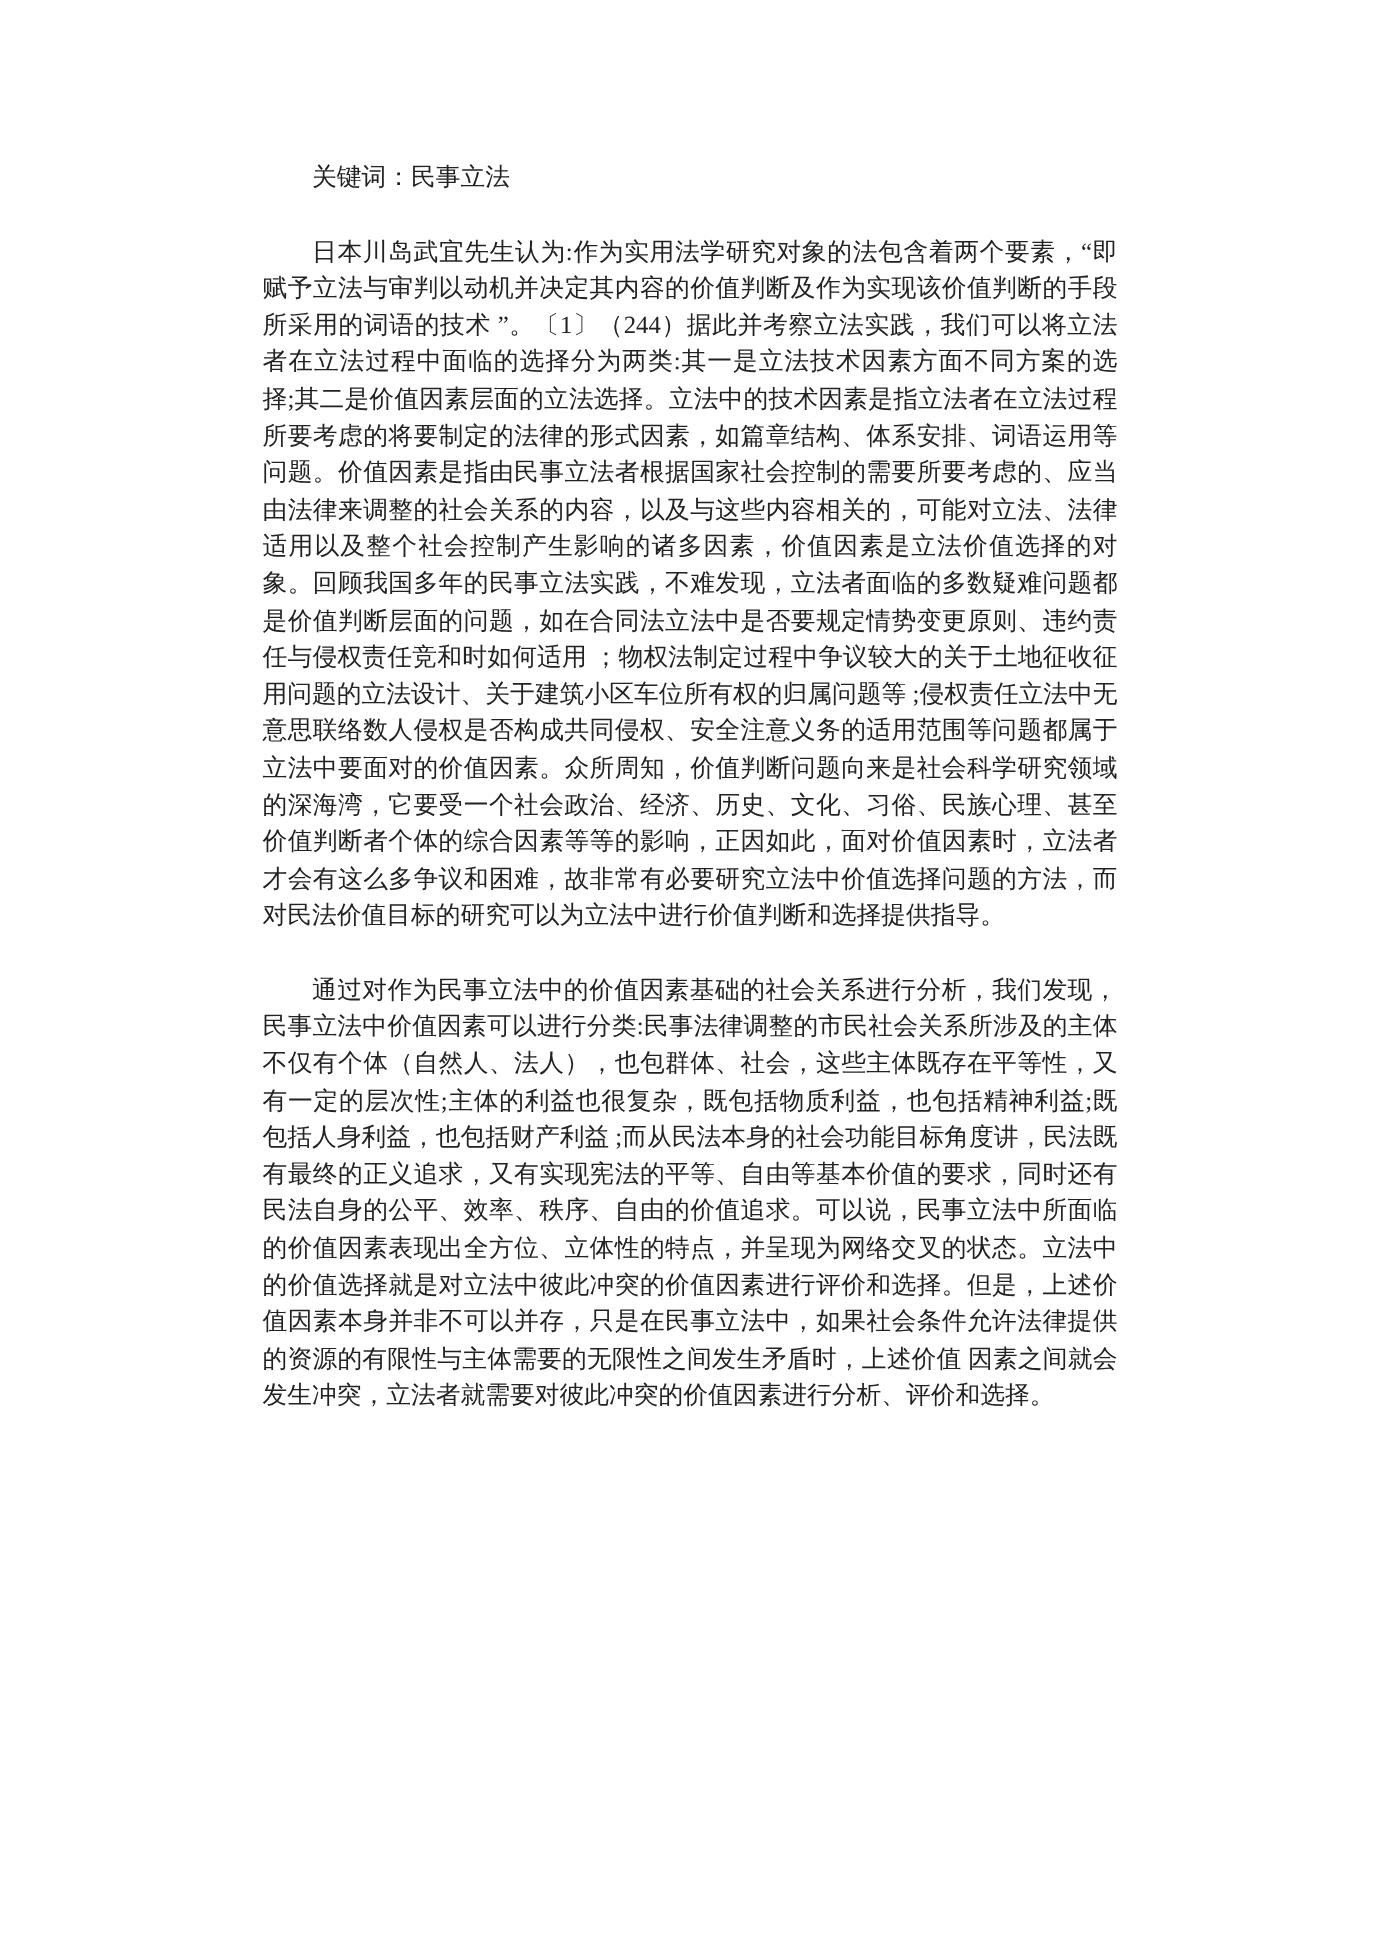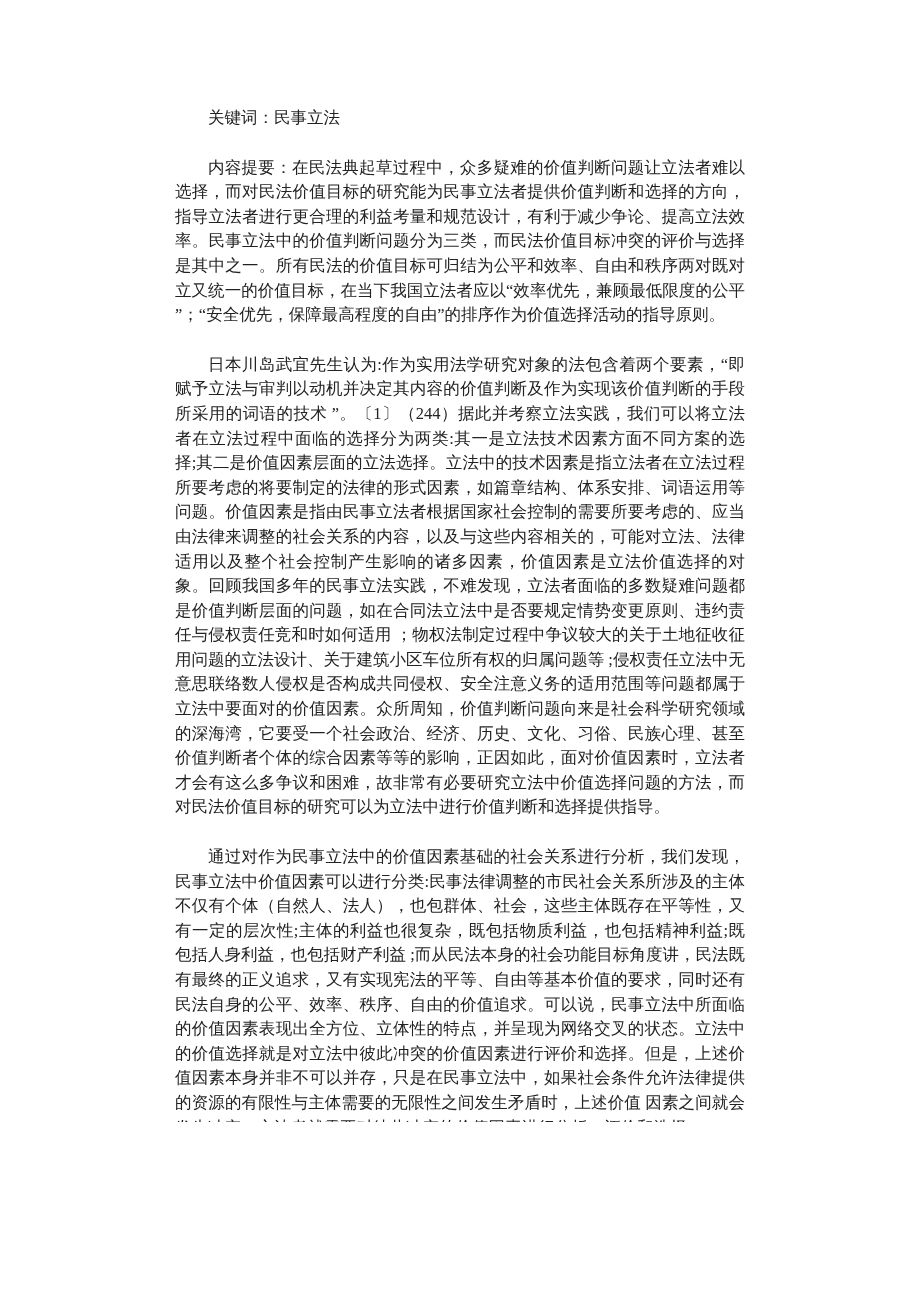--- a/index.html
+++ b/index.html
@@ -36,20 +36,19 @@
     text-align: left;
   }
 </style>
 </head>
 <body>
 
 <div class="page">
   <div class="doc-text">
     <p>关键词：民事立法</p>
 
-    <p>内容提要：在民法典起草过程中，众多疑难的价值判断问题让立法者难以选择，而对民法价值目标的研究能为民事立法者提供价值判断和选择的方向，指导立法者进行更合理的利益考量和规范设计，有利于减少争论、提高立法效率。民事立法中的价值判断问题分为三类，而民法价值目标冲突的评价与选择是其中之一。所有民法的价值目标可归结为公平和效率、自由和秩序两对既对立又统一的价值目标，在当下我国立法者应以“效率优先，兼顾最低限度的公平 ”；“安全优先，保障最高程度的自由”的排序作为价值选择活动的指导原则。</p>
 
 
     <p>日本川岛武宜先生认为:作为实用法学研究对象的法包含着两个要素，“即赋予立法与审判以动机并决定其内容的价值判断及作为实现该价值判断的手段所采用的词语的技术 ”。〔1〕（244）据此并考察立法实践，我们可以将立法者在立法过程中面临的选择分为两类:其一是立法技术因素方面不同方案的选择;其二是价值因素层面的立法选择。立法中的技术因素是指立法者在立法过程所要考虑的将要制定的法律的形式因素，如篇章结构、体系安排、词语运用等问题。价值因素是指由民事立法者根据国家社会控制的需要所要考虑的、应当由法律来调整的社会关系的内容，以及与这些内容相关的，可能对立法、法律适用以及整个社会控制产生影响的诸多因素，价值因素是立法价值选择的对象。回顾我国多年的民事立法实践，不难发现，立法者面临的多数疑难问题都是价值判断层面的问题，如在合同法立法中是否要规定情势变更原则、违约责任与侵权责任竞和时如何适用 ；物权法制定过程中争议较大的关于土地征收征用问题的立法设计、关于建筑小区车位所有权的归属问题等 ;侵权责任立法中无意思联络数人侵权是否构成共同侵权、安全注意义务的适用范围等问题都属于立法中要面对的价值因素。众所周知，价值判断问题向来是社会科学研究领域的深海湾，它要受一个社会政治、经济、历史、文化、习俗、民族心理、甚至价值判断者个体的综合因素等等的影响，正因如此，面对价值因素时，立法者才会有这么多争议和困难，故非常有必要研究立法中价值选择问题的方法，而对民法价值目标的研究可以为立法中进行价值判断和选择提供指导。</p>
 
     <p>通过对作为民事立法中的价值因素基础的社会关系进行分析，我们发现，民事立法中价值因素可以进行分类:民事法律调整的市民社会关系所涉及的主体不仅有个体（自然人、法人），也包群体、社会，这些主体既存在平等性，又有一定的层次性;主体的利益也很复杂，既包括物质利益，也包括精神利益;既包括人身利益，也包括财产利益 ;而从民法本身的社会功能目标角度讲，民法既有最终的正义追求，又有实现宪法的平等、自由等基本价值的要求，同时还有民法自身的公平、效率、秩序、自由的价值追求。可以说，民事立法中所面临的价值因素表现出全方位、立体性的特点，并呈现为网络交叉的状态。立法中的价值选择就是对立法中彼此冲突的价值因素进行评价和选择。但是，上述价值因素本身并非不可以并存，只是在民事立法中，如果社会条件允许法律提供的资源的有限性与主体需要的无限性之间发生矛盾时，上述价值 因素之间就会发生冲突，立法者就需要对彼此冲突的价值因素进行分析、评价和选择。</p>
   </div>
 </div>
 
 </body></html>

